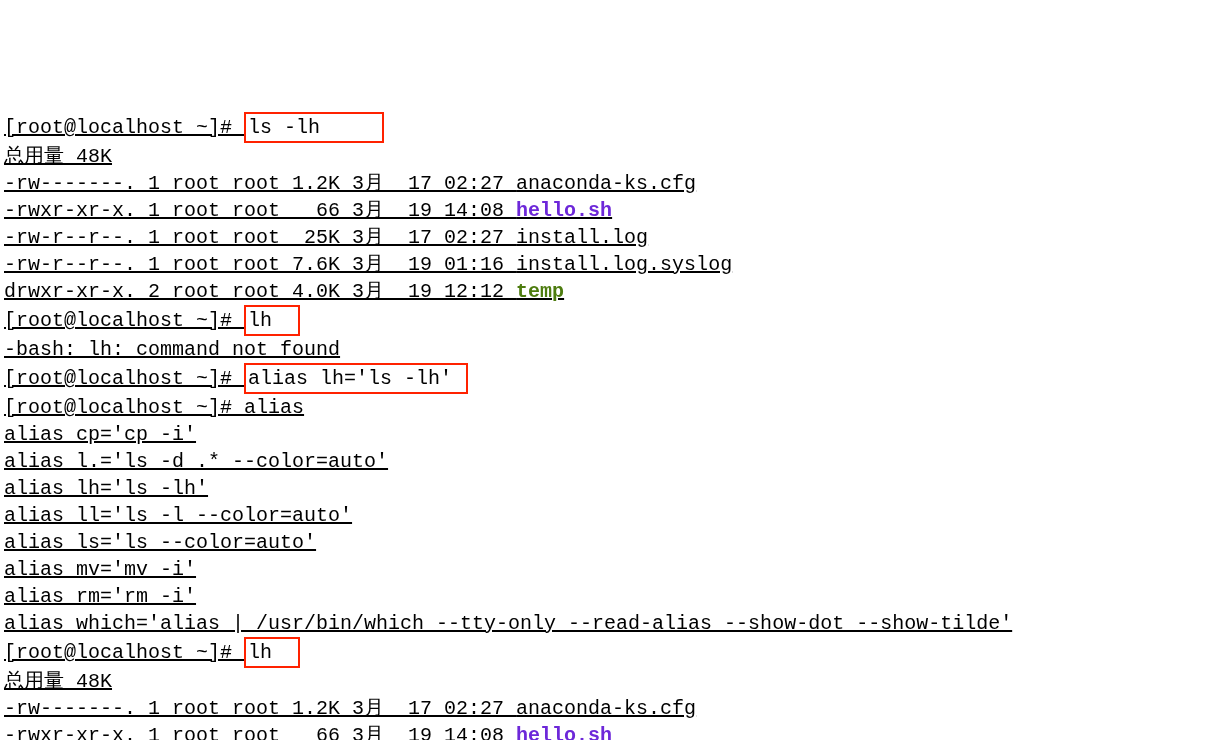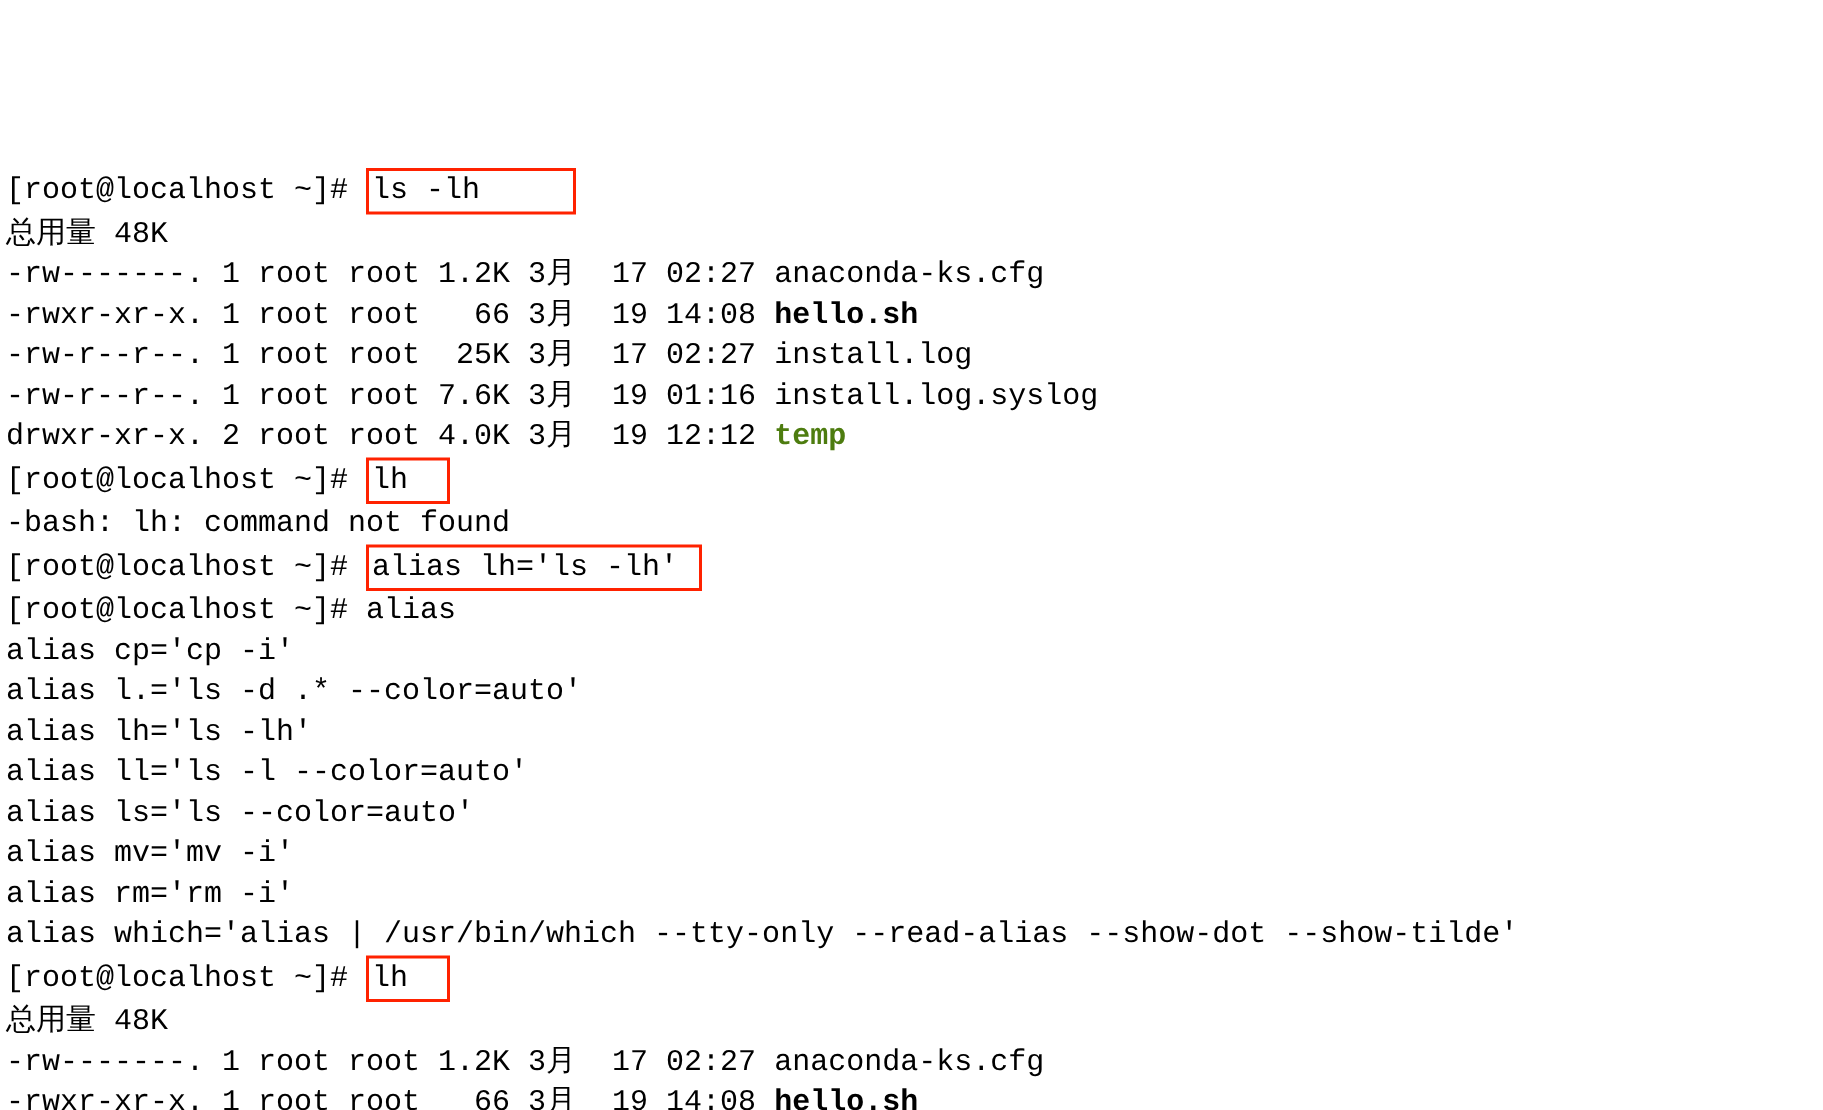--- a/index.html
+++ b/index.html
@@ -5,29 +5,29 @@
   body {
     margin: 0;
     padding: 4px;
     background: #ffffff;
     font-family: "Courier New", monospace;
     font-size: 20px;
     line-height: 27px;
     color: #000;
     white-space: pre;
   }
-  .green { color: #000000; font-weight: bold; }
+  .green { color: #6d28d9; font-weight: bold; }
   .blue { color: #4d7c0f; font-weight: bold; }
   .box {
     border: 2px solid #ff2200;
     padding: 0 2px;
     display: inline-block;
     box-sizing: border-box;
   }
-  .line { display: block; }
+  .line { display: block; text-decoration: underline; }
 </style>
 </head>
 <body>
 
 
 
 <div id="term"><span class="line">[root@localhost ~]# <span class="box">ls -lh     </span></span><span class="line">总用量 48K</span><span class="line">-rw-------. 1 root root 1.2K 3月  17 02:27 <span class="">anaconda-ks.cfg</span></span><span class="line">-rwxr-xr-x. 1 root root   66 3月  19 14:08 <span class="green">hello.sh</span></span><span class="line">-rw-r--r--. 1 root root  25K 3月  17 02:27 <span class="">install.log</span></span><span class="line">-rw-r--r--. 1 root root 7.6K 3月  19 01:16 <span class="">install.log.syslog</span></span><span class="line">drwxr-xr-x. 2 root root 4.0K 3月  19 12:12 <span class="blue">temp</span></span><span class="line">[root@localhost ~]# <span class="box">lh  </span></span><span class="line">-bash: lh: command not found</span><span class="line">[root@localhost ~]# <span class="box">alias lh='ls -lh' </span></span><span class="line">[root@localhost ~]# alias</span><span class="line">alias cp='cp -i'</span><span class="line">alias l.='ls -d .* --color=auto'</span><span class="line">alias lh='ls -lh'</span><span class="line">alias ll='ls -l --color=auto'</span><span class="line">alias ls='ls --color=auto'</span><span class="line">alias mv='mv -i'</span><span class="line">alias rm='rm -i'</span><span class="line">alias which='alias | /usr/bin/which --tty-only --read-alias --show-dot --show-tilde'</span><span class="line">[root@localhost ~]# <span class="box">lh  </span></span><span class="line">总用量 48K</span><span class="line">-rw-------. 1 root root 1.2K 3月  17 02:27 <span class="">anaconda-ks.cfg</span></span><span class="line">-rwxr-xr-x. 1 root root   66 3月  19 14:08 <span class="green">hello.sh</span></span></div>
 
 
 

